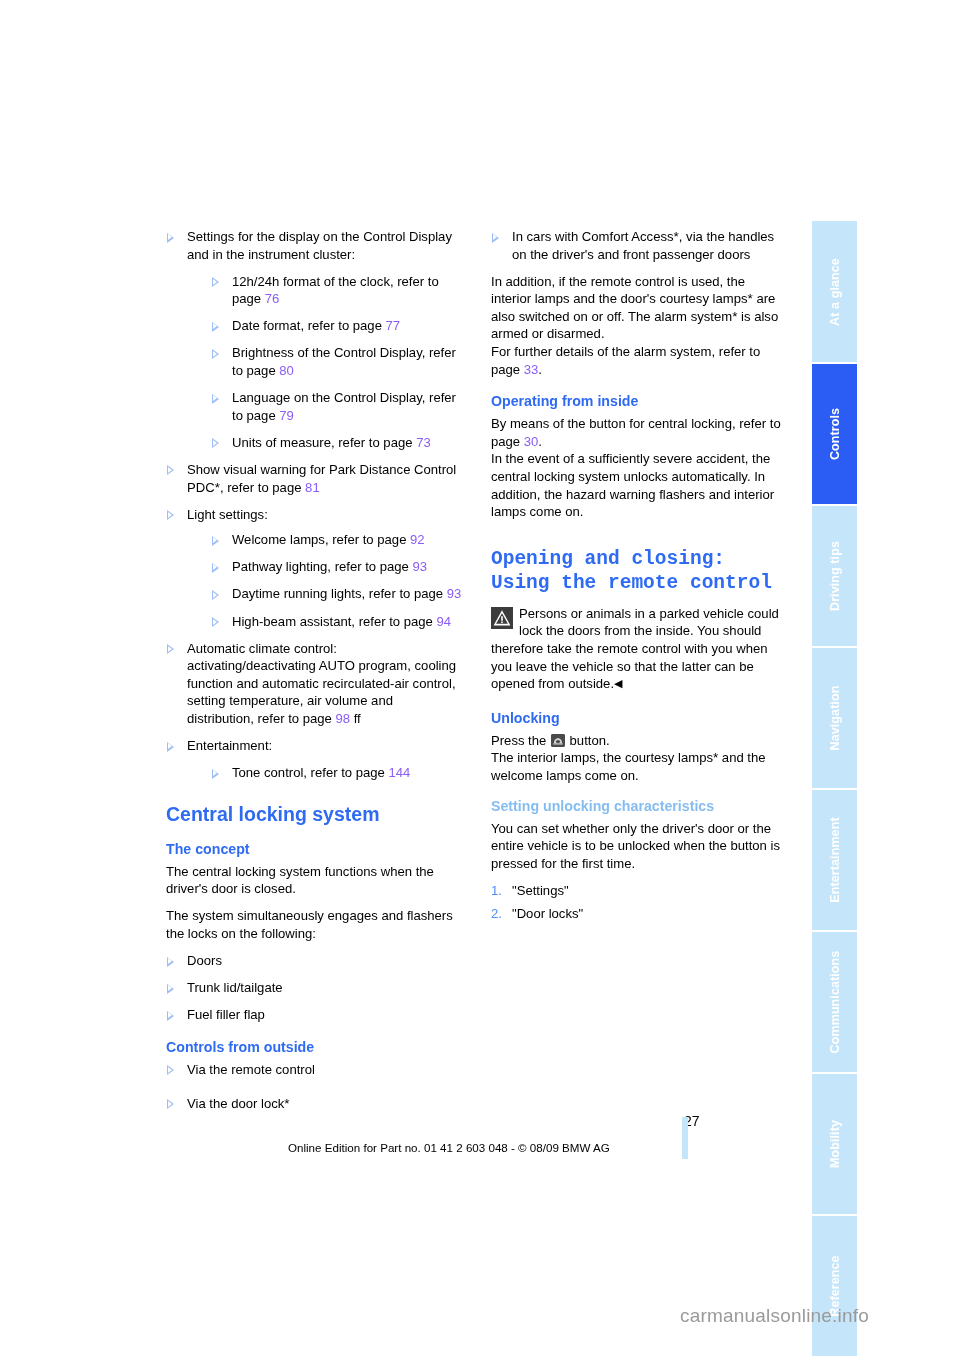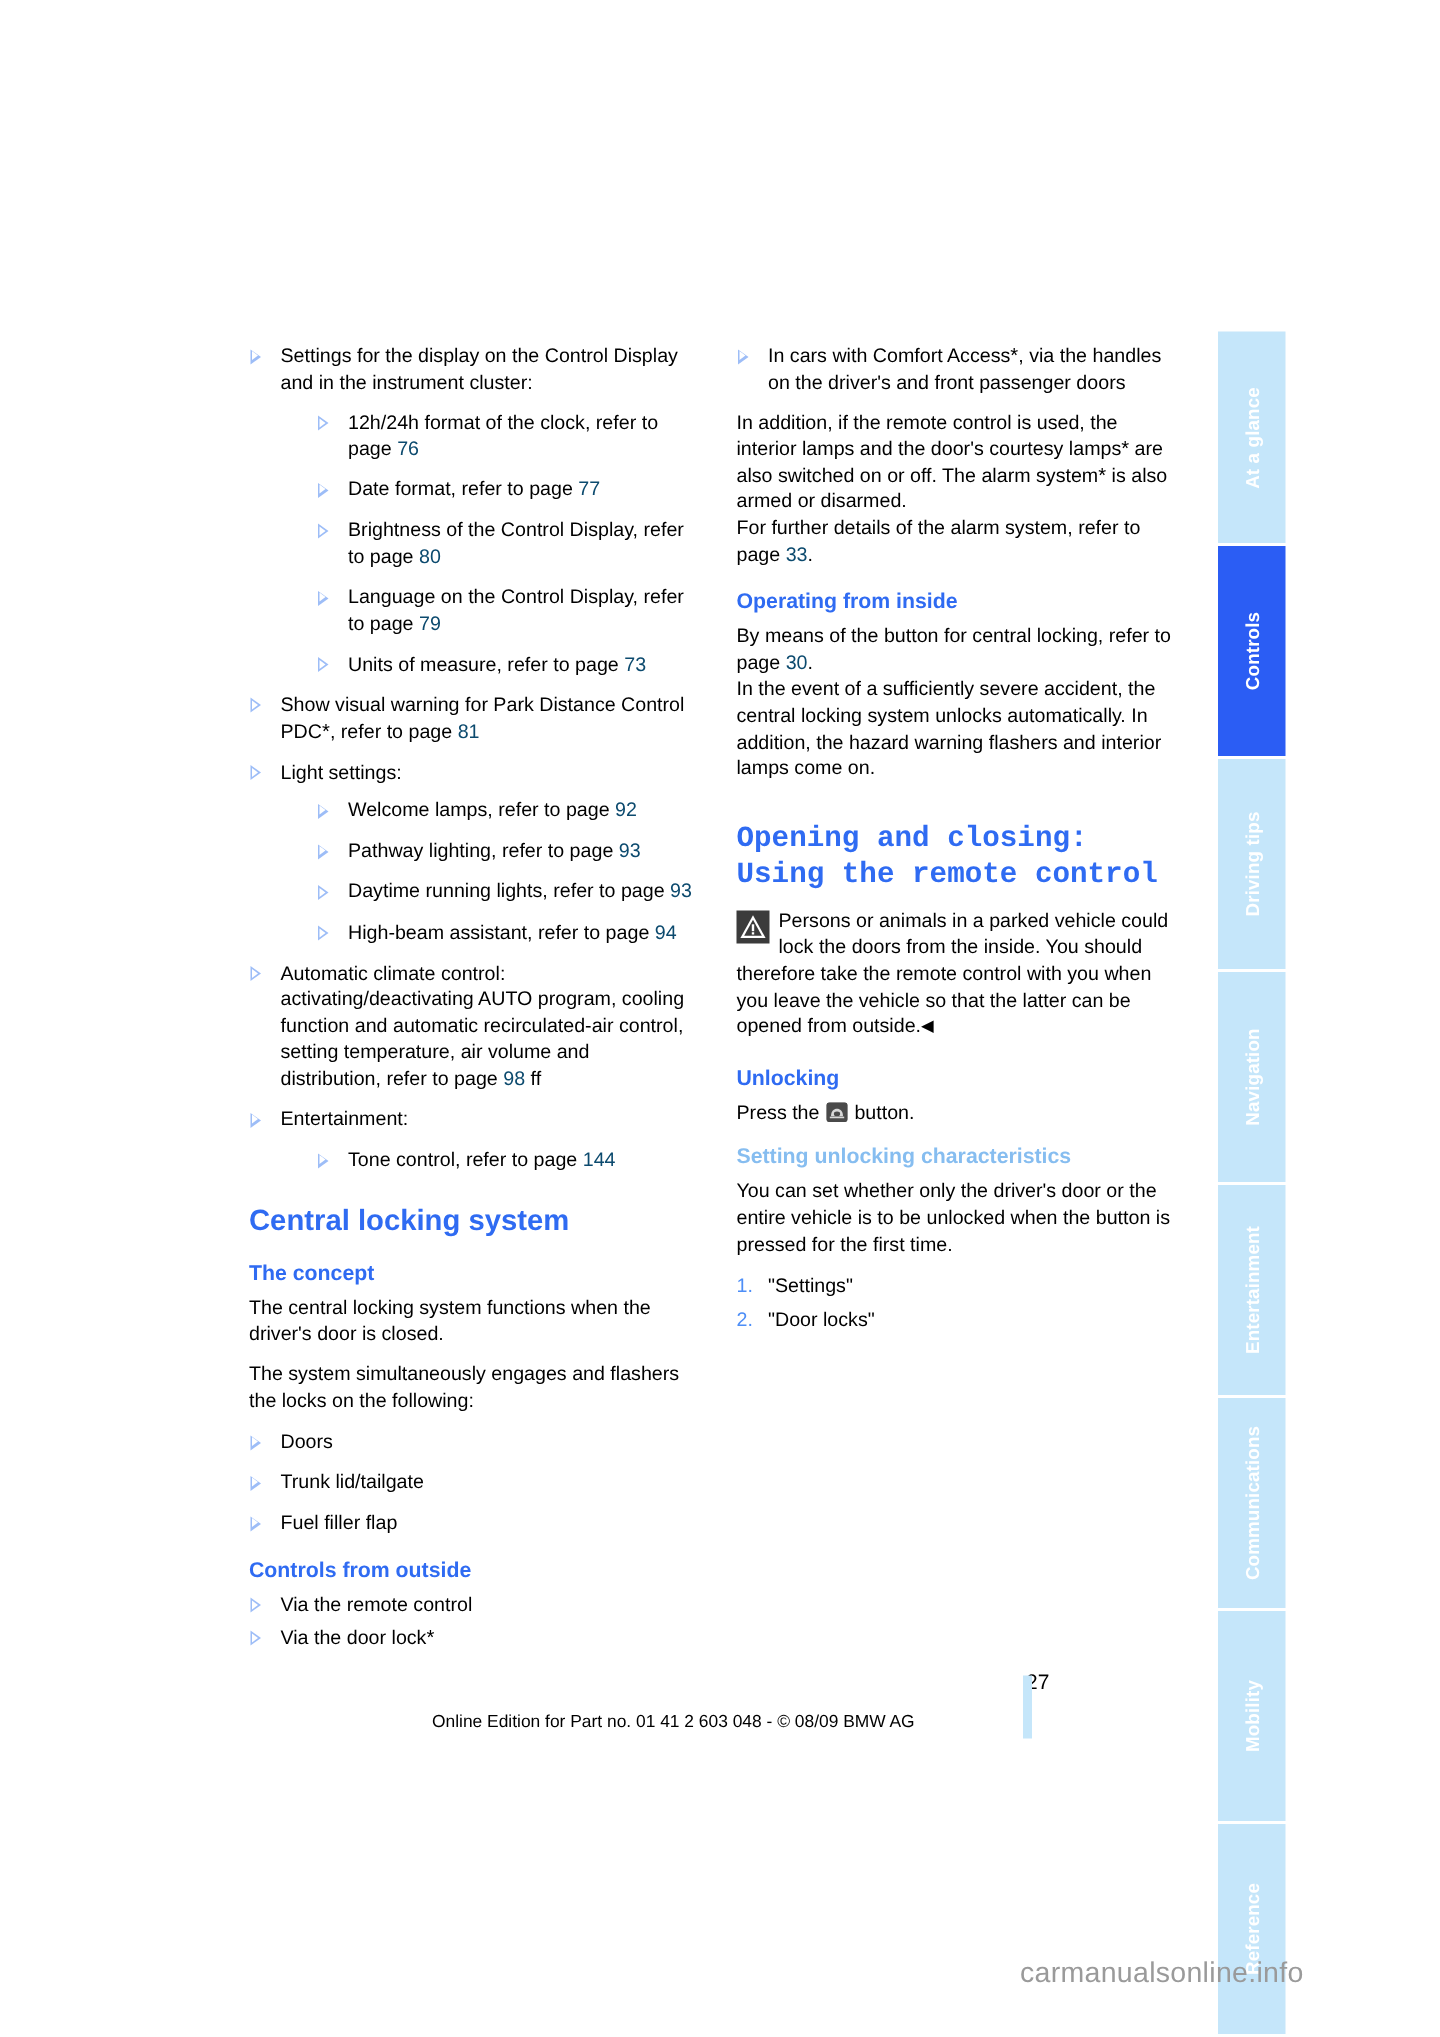--- a/index.html
+++ b/index.html
@@ -143,21 +143,21 @@
     margin: 14px 0 5px 0;
   }
   h3.h-sub-light {
     font-size: 14.2px;
     line-height: 18px;
     font-weight: bold;
     color: #86bdf0;
     margin: 12px 0 5px 0;
   }
 
-  .pg { color: #0c4a6e; }
+  .pg { color: #8b5cf6; }
   .star { font-size: 13.5px; line-height: 0; vertical-align: baseline; }
 
   
   .warn-block {
     position: relative;
     margin: 4px 0 9.5px 0;
   }
   .warn-icon {
     float: left;
     width: 22px;
@@ -353,21 +353,21 @@
         <span>Trunk lid/tailgate</span>
       </li>
       <li>
         <span class="tri"></span>
         <span>Fuel filler flap</span>
       </li>
     </ul>
 
     <h2 class="h-sub">Controls from outside</h2>
     <ul class="bl">
-      <li style="margin-bottom:4px;">
+      <li style="margin-bottom:16px;">
         <span class="tri"></span>
         <span>Via the remote control</span><span class="star"></span>
       </li>
       <li style="margin-bottom:6px;">
         <span class="tri"></span>
         <span>Via the door lock</span><span class="star">*</span>
       </li>
     </ul>
 
   </div>
@@ -406,20 +406,21 @@
       <p class="warn-text"><span>Persons or animals in a parked vehicle could lock the doors from the inside. You should therefore take the remote control with you when you leave the vehicle so that the latter can be opened from outside.</span><span class="arrow-end">◀</span></p>
     </div>
 
     <h2 class="h-sub" style="margin-top:16px;">Unlocking</h2>
     <p class="body tight"><span>Press the </span><span class="btn-glyph"><svg width="14" height="13" viewBox="0 0 14 13" aria-hidden="true">
             <rect x="0" y="0" width="14" height="13" rx="2" fill="#4a4a4a"></rect>
             <path d="M3 9.2 C3 5.6 5 4.2 7 4.2 C9 4.2 11 5.6 11 9.2 Z" fill="#d8d8d8"></path>
             <ellipse cx="7" cy="7.6" rx="2.1" ry="1.6" fill="#4a4a4a"></ellipse>
             <rect x="2.2" y="9.4" width="9.6" height="1.1" fill="#d8d8d8"></rect>
           </svg></span><span> button.</span></p>
+    <p class="body"><span>The interior lamps, the courtesy lamps</span><span class="star">*</span><span> and the welcome lamps come on.</span></p>
 
     <h3 class="h-sub-light">Setting unlocking characteristics</h3>
     <p class="body">You can set whether only the driver's door or the entire vehicle is to be unlocked when the button is pressed for the first time.</p>
 
     <ol class="nl">
       <li>
         <span class="num">1.</span>
         <span>"Settings"</span>
       </li>
       <li>

